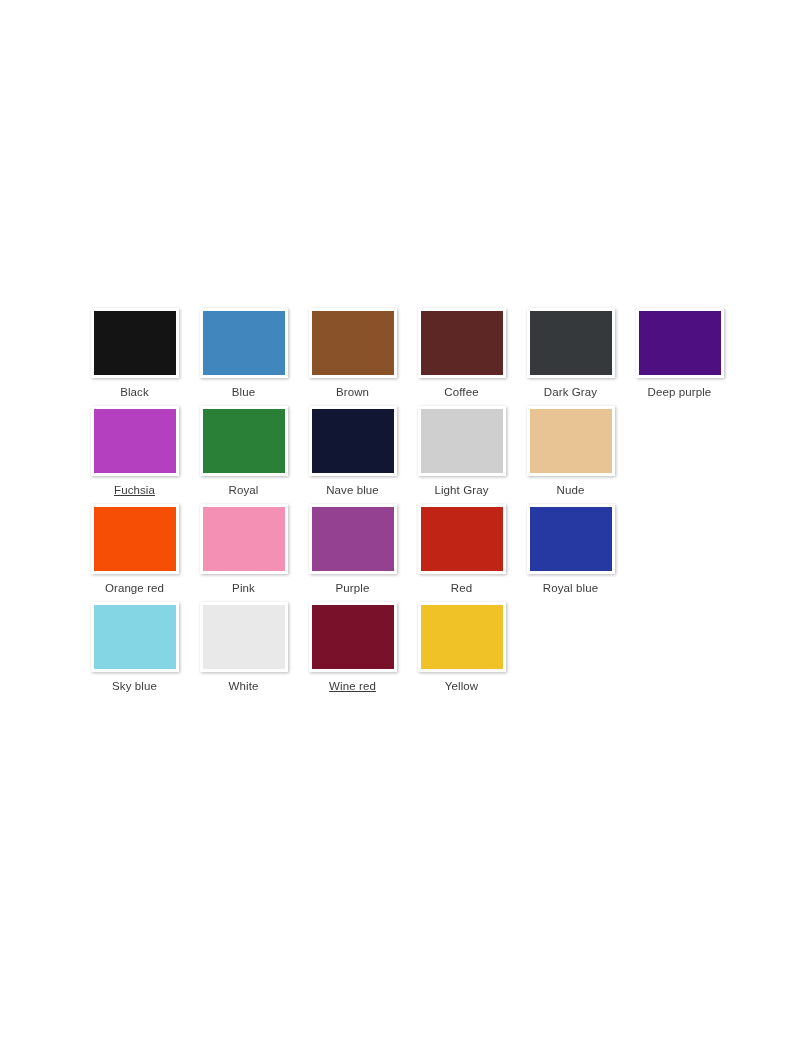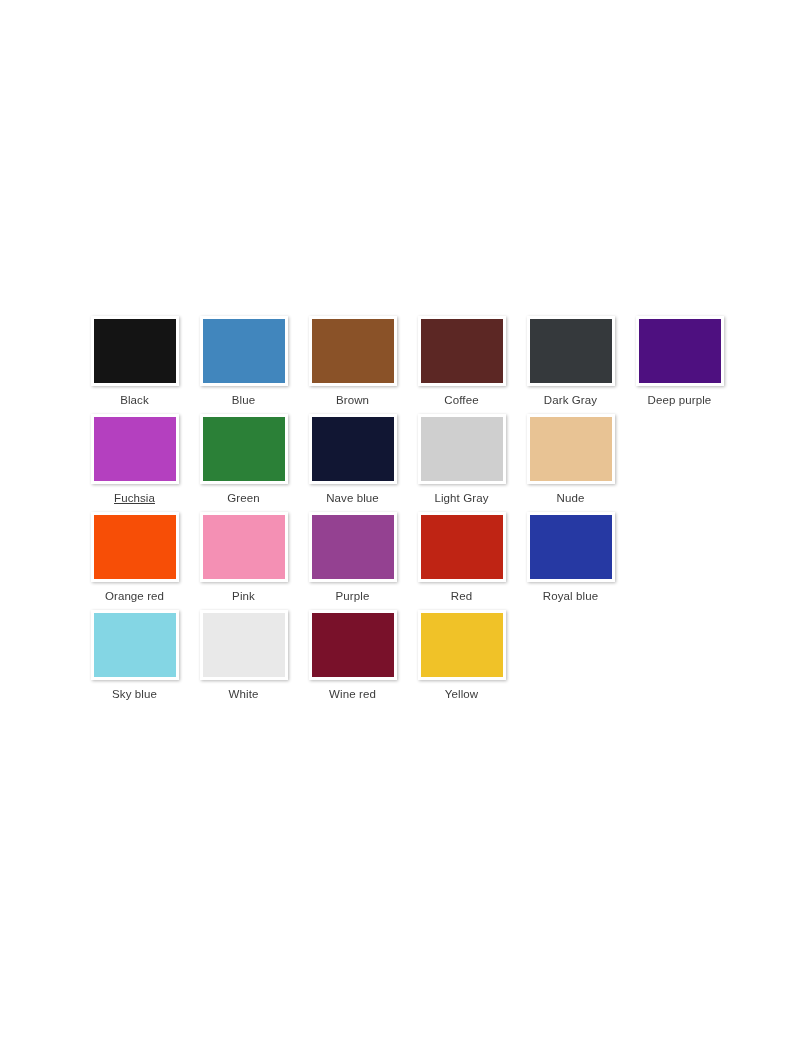--- a/index.html
+++ b/index.html
@@ -13,21 +13,21 @@
     height: 1037px;
     position: relative;
     overflow: hidden;
     font-family: "Liberation Sans", "DejaVu Sans", sans-serif;
     -webkit-font-smoothing: antialiased;
   }
 
   #swatch-board {
     position: absolute;
     left: 80px;
-    top: 316px;
+    top: 308px;
     width: 660px;
   }
 
   .swatch-row {
     display: flex;
     flex-direction: row;
     align-items: flex-start;
     height: 98px;
   }
 
@@ -114,21 +114,21 @@
       <div class="swatch-cell">
         <div class="swatch-frame" style="background-color: rgb(255, 255, 255);">
           <div class="swatch-chip" style="background-color: rgb(180, 64, 191);"></div>
         </div>
         <div class="swatch-label" style="color: rgb(59, 59, 59); text-decoration: underline;">Fuchsia</div>
       </div>
       <div class="swatch-cell">
         <div class="swatch-frame" style="background-color: rgb(255, 255, 255);">
           <div class="swatch-chip" style="background-color: rgb(43, 128, 55);"></div>
         </div>
-        <div class="swatch-label" style="color: rgb(59, 59, 59);">Green</div>
+        <div class="swatch-label" style="color: rgb(59, 59, 59);">Royal</div>
       </div>
       <div class="swatch-cell">
         <div class="swatch-frame" style="background-color: rgb(255, 255, 255);">
           <div class="swatch-chip" style="background-color: rgb(17, 22, 51);"></div>
         </div>
         <div class="swatch-label" style="color: rgb(59, 59, 59);">Nave blue</div>
       </div>
       <div class="swatch-cell">
         <div class="swatch-frame" style="background-color: rgb(255, 255, 255);">
           <div class="swatch-chip" style="background-color: rgb(207, 207, 207);"></div>
@@ -184,21 +184,21 @@
       <div class="swatch-cell">
         <div class="swatch-frame" style="background-color: rgb(255, 255, 255);">
           <div class="swatch-chip" style="background-color: rgb(233, 233, 233);"></div>
         </div>
         <div class="swatch-label" style="color: rgb(59, 59, 59); text-align: right;">White</div>
       </div>
       <div class="swatch-cell">
         <div class="swatch-frame" style="background-color: rgb(255, 255, 255);">
           <div class="swatch-chip" style="background-color: rgb(121, 17, 42);"></div>
         </div>
-        <div class="swatch-label" style="color: rgb(59, 59, 59);">Wine red</div>
+        <div class="swatch-label" style="color: rgb(59, 59, 59); text-decoration: underline;">Wine red</div>
       </div>
       <div class="swatch-cell">
         <div class="swatch-frame" style="background-color: rgb(255, 255, 255);">
           <div class="swatch-chip" style="background-color: rgb(240, 194, 40);"></div>
         </div>
         <div class="swatch-label" style="color: rgb(59, 59, 59);">Yellow</div>
       </div>
     </div>
   </div>
 

